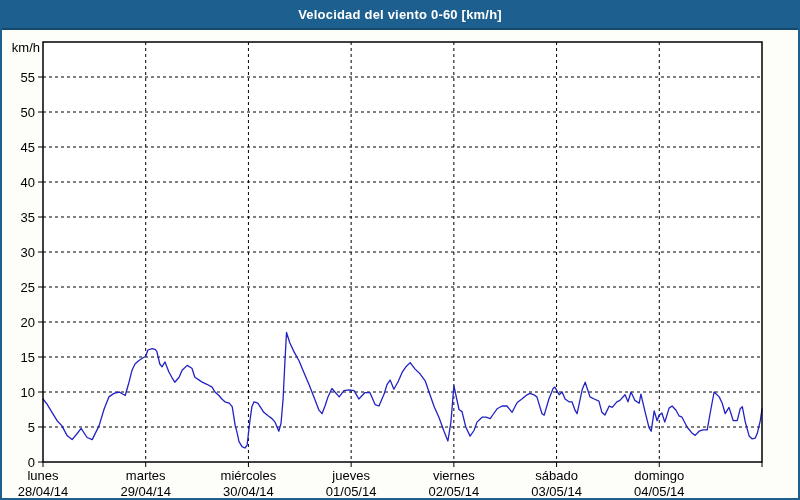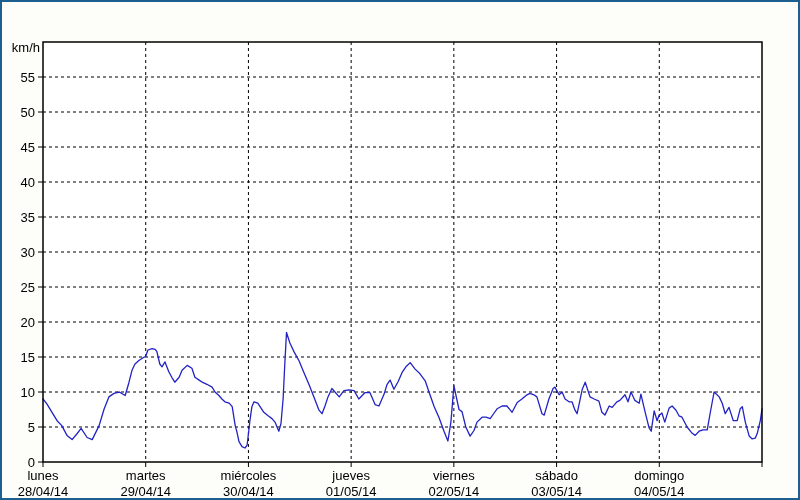--- a/index.html
+++ b/index.html
@@ -27,20 +27,23 @@
   }
   svg text {
     font-family:"Liberation Sans", sans-serif;
     fill:#000000;
   }
 </style>
 </head>
 <body>
 
 <div class="window">
+  <div class="titlebar">
+    <span>Velocidad del viento 0-60 [km/h]</span>
+  </div>
   <svg id="chart-svg" class="chart-layer" width="800" height="500" viewBox="0 0 800 500">
       <rect x="41" y="40" width="719" height="420" fill="#ffffff"></rect>
       <line x1="41" y1="425" x2="760" y2="425" stroke="#000000" stroke-width="1" stroke-dasharray="3 3"></line>
       <line x1="41" y1="390" x2="760" y2="390" stroke="#000000" stroke-width="1" stroke-dasharray="3 3"></line>
       <line x1="41" y1="355" x2="760" y2="355" stroke="#000000" stroke-width="1" stroke-dasharray="3 3"></line>
       <line x1="41" y1="320" x2="760" y2="320" stroke="#000000" stroke-width="1" stroke-dasharray="3 3"></line>
       <line x1="41" y1="285" x2="760" y2="285" stroke="#000000" stroke-width="1" stroke-dasharray="3 3"></line>
       <line x1="41" y1="250" x2="760" y2="250" stroke="#000000" stroke-width="1" stroke-dasharray="3 3"></line>
       <line x1="41" y1="214.99999999999997" x2="760" y2="214.99999999999997" stroke="#000000" stroke-width="1" stroke-dasharray="3 3"></line>
       <line x1="41" y1="180" x2="760" y2="180" stroke="#000000" stroke-width="1" stroke-dasharray="3 3"></line>

